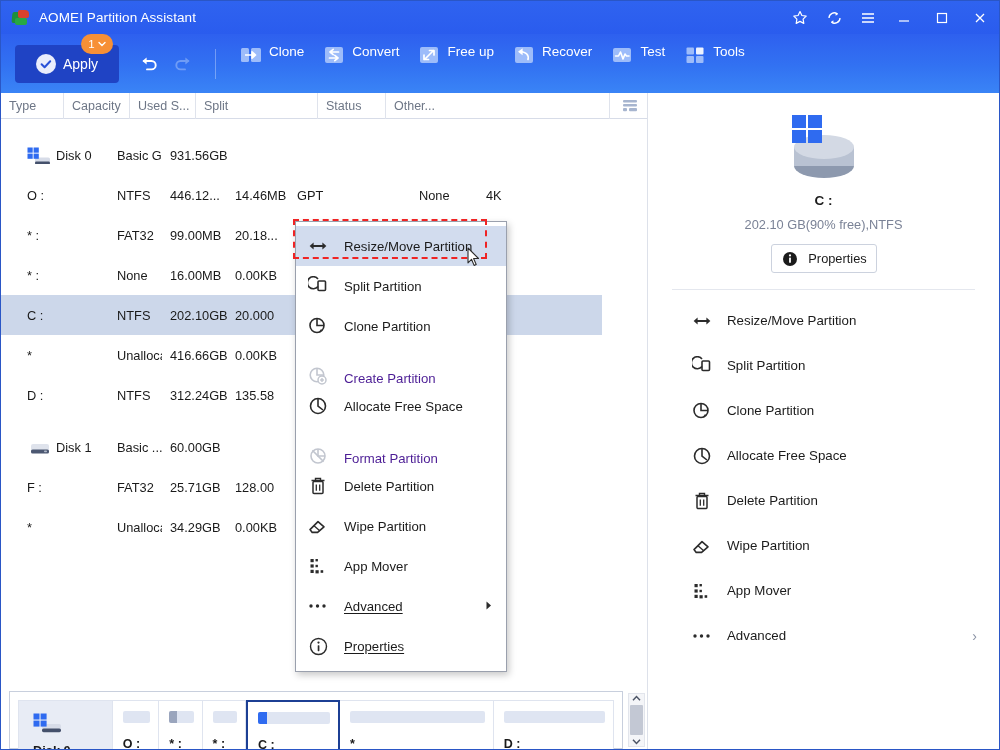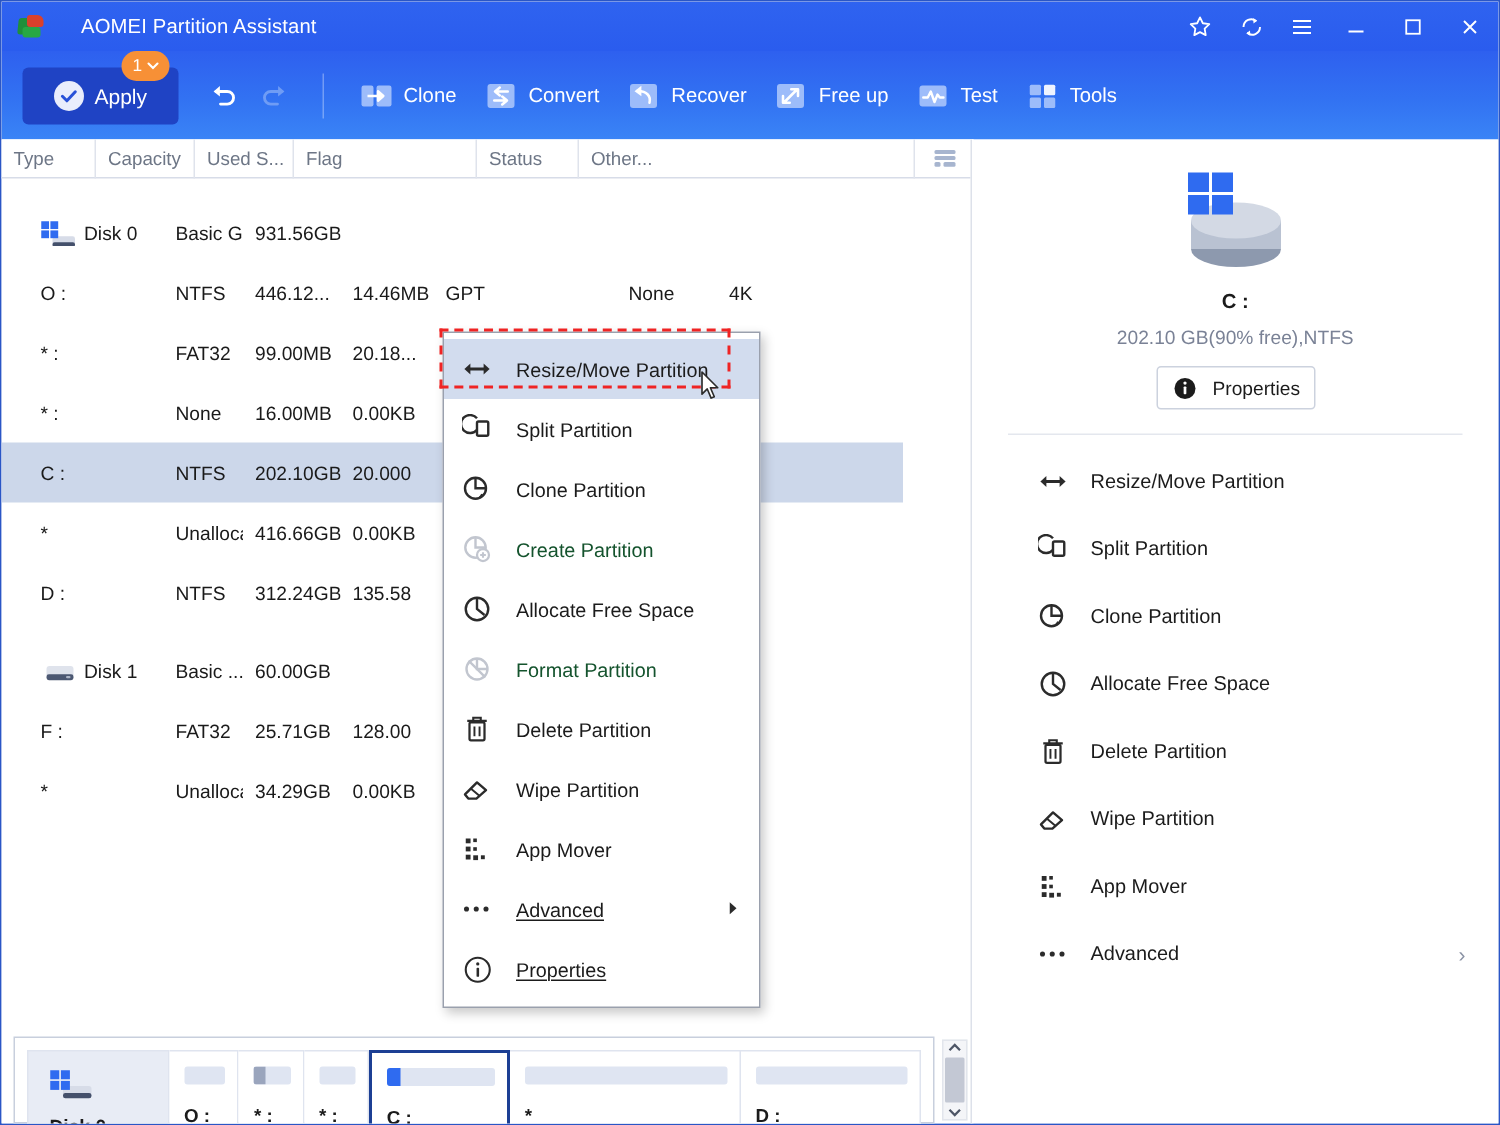--- a/index.html
+++ b/index.html
@@ -27,21 +27,21 @@
     width: 20px; height: 20px; margin-left: 10px; margin-right: 8px;
     position: relative; flex: 0 0 auto;
   }
   .title-logo .lg1 { position:absolute; left:1px; top:4px; width:10px; height:11px;
      background:#1f8f3a; border-radius:2px; transform: skewX(-6deg); }
   .title-logo .lg2 { position:absolute; left:7px; top:2px; width:11px; height:8px;
      background:#d9412c; border-radius:2px 4px 2px 2px; }
   .title-logo .lg3 { position:absolute; left:4px; top:10px; width:12px; height:7px;
      background:#27a844; border-radius:2px; }
   .title-text {
-    color: #ffffff; font-size: 13.5px; letter-spacing: .1px; margin-left: 15px;
+    color: #ffffff; font-size: 13.5px; letter-spacing: .1px;
   }
   .title-right {
     margin-left: auto; display: flex; align-items: center; height: 33px;
   }
   .tb-btn {
     width: 34px; height: 33px; display: flex; align-items: center; justify-content: center;
     color: #fff;
   }
   .tb-btn svg { display: block; }
   .tb-btn.wide { width: 38px; }
@@ -66,21 +66,21 @@
     position: absolute; top: -11px; left: 66px;
     height: 20px; min-width: 32px; padding: 0 5px;
     background: #f79036; border-radius: 10px;
     color: #fff; font-size: 11.5px;
     display: flex; align-items: center; justify-content: center; gap: 3px;
   }
   .undo-redo { display: flex; align-items: center; margin-left: 16px; gap: 6px; }
   .ur-btn { width: 28px; height: 28px; display:flex; align-items:center; justify-content:center; }
   .tb-sep { width: 1px; height: 30px; background: rgba(255,255,255,.32); margin: 0 14px 0 18px; }
   .tool-item {
-    display: flex; align-items: center; gap: 7px; height: 40px;
+    display: flex; gap: 7px; height: 40px;
     padding: 0 9px; color: #fff; font-size: 13.5px; white-space: nowrap;
   }
   .tool-icon { width: 23px; height: 23px; display:flex; align-items:center; justify-content:center; flex:0 0 auto;}
 
   
   .main { position:absolute; top:92px; left:0; width:648px; bottom:0; background:#fff; }
   .thead {
     height: 26px; display: flex; align-items: center;
     border-bottom: 1px solid #d7dce8; color:#6d7686; font-size: 12.5px;
     background:#fff;
@@ -167,21 +167,21 @@
     background:#ffffff; border:1px solid #9aa0ad;
     box-shadow: 2px 3px 7px rgba(0,0,0,.22);
     padding: 4px 0 5px 0;
     z-index: 40;
   }
   .ctx-item {
     height: 40px; display:flex; align-items:center; gap: 16px; padding-left: 12px;
     font-size: 13.2px; color:#1b1b1b; position: relative;
   }
   .ctx-item.hl { background:#d2dcee; }
-  .ctx-item.disabled { color:#14532d; }
+  .ctx-item.disabled { color:#4c1d95;align-items:flex-end; }
   .ctx-ico { width: 20px; height: 20px; display:flex; align-items:center; justify-content:center; flex:0 0 auto;}
   .ctx-arrow { position:absolute; right: 14px; font-size: 9px; color:#333; }
   .ctx-under { text-decoration: underline; text-decoration-thickness: 1px; text-underline-offset: 2px;}
   .ctx-hlbox {
     position:absolute; left: 292px; top: 218px; width: 194px; height: 40px;
     border: 2px dashed #ef2424; z-index: 50; pointer-events:none;
   }
   .cursor { position:absolute; left: 466px; top: 246px; z-index: 60; }
 
   .win-disk-ico { position:relative; width: 22px; height: 17px; }
@@ -290,34 +290,34 @@
             <path d="M15.5 8H7.5M10.2 5.4L7 8l3.2 2.6" fill="none" stroke="#fff" stroke-width="1.7" stroke-linecap="round" stroke-linejoin="round"></path>
             <path d="M6.5 14h8M11.8 11.4L15 14l-3.2 2.6" fill="none" stroke="#fff" stroke-width="1.7" stroke-linecap="round" stroke-linejoin="round"></path>
           </svg>
       </span>
       <span>Convert</span>
     </div>
     <div class="tool-item">
       <span class="tool-icon">
         <svg width="22" height="22" viewBox="0 0 22 22">
             <rect x="2" y="3" width="18" height="16" rx="2" fill="#9dbcfa"></rect>
-            <path d="M15 15.5c1-4.5-1.5-7.5-8-8" fill="none" stroke="#fff" stroke-width="1.7" stroke-linecap="round"></path>
-            <path d="M9.6 4.2L5 7.8l4.6 3.4z" fill="#fff"></path>
-          </svg>
-      </span>
-      <span>Recover</span>
+            <path d="M6.5 15.5l9-9M11.5 6.5h4.5v4.5M10.5 15.5H6v-4.5" fill="none" stroke="#fff" stroke-width="1.7" stroke-linecap="round" stroke-linejoin="round"></path>
+          </svg>
+      </span>
+      <span>Free up</span>
     </div>
     <div class="tool-item">
       <span class="tool-icon">
         <svg width="22" height="22" viewBox="0 0 22 22">
             <rect x="2" y="3" width="18" height="16" rx="2" fill="#9dbcfa"></rect>
-            <path d="M6.5 15.5l9-9M11.5 6.5h4.5v4.5M10.5 15.5H6v-4.5" fill="none" stroke="#fff" stroke-width="1.7" stroke-linecap="round" stroke-linejoin="round"></path>
-          </svg>
-      </span>
-      <span>Free up</span>
+            <path d="M15 15.5c1-4.5-1.5-7.5-8-8" fill="none" stroke="#fff" stroke-width="1.7" stroke-linecap="round"></path>
+            <path d="M9.6 4.2L5 7.8l4.6 3.4z" fill="#fff"></path>
+          </svg>
+      </span>
+      <span>Recover</span>
     </div>
     <div class="tool-item">
       <span class="tool-icon">
         <svg width="22" height="22" viewBox="0 0 22 22">
             <rect x="2" y="4" width="18" height="14" rx="2" fill="#9dbcfa"></rect>
             <path d="M4.5 12h3l2-4 2.5 7 2-5 1.5 2h2.5" fill="none" stroke="#fff" stroke-width="1.6" stroke-linejoin="round" stroke-linecap="round"></path>
           </svg>
       </span>
       <span>Test</span>
     </div>
@@ -333,21 +333,21 @@
       <span>Tools</span>
     </div>
   </div>
 
   <div class="main">
 
     <div class="thead">
       <div class="th" style="width:62px">Type</div>
       <div class="th" style="width:66px">Capacity</div>
       <div class="th" style="width:66px">Used S...</div>
-      <div class="th" style="width:122px">Flag</div>
+      <div class="th" style="width:122px">Split</div>
       <div class="th" style="width:68px">Status</div>
       <div class="th" style="width:61px">Other...</div>
       <div class="th-settings">
         <svg width="18" height="16" viewBox="0 0 18 16">
             <rect x="2" y="2" width="14" height="2.6" rx="1" fill="#a7b5cf"></rect>
             <rect x="2" y="6" width="14" height="2.6" rx="1" fill="#a7b5cf"></rect>
             <rect x="2" y="10" width="4" height="3.2" rx="1" fill="#a7b5cf"></rect>
             <rect x="8" y="10" width="8" height="3.2" rx="1" fill="#a7b5cf"></rect>
           </svg>
       </div>

